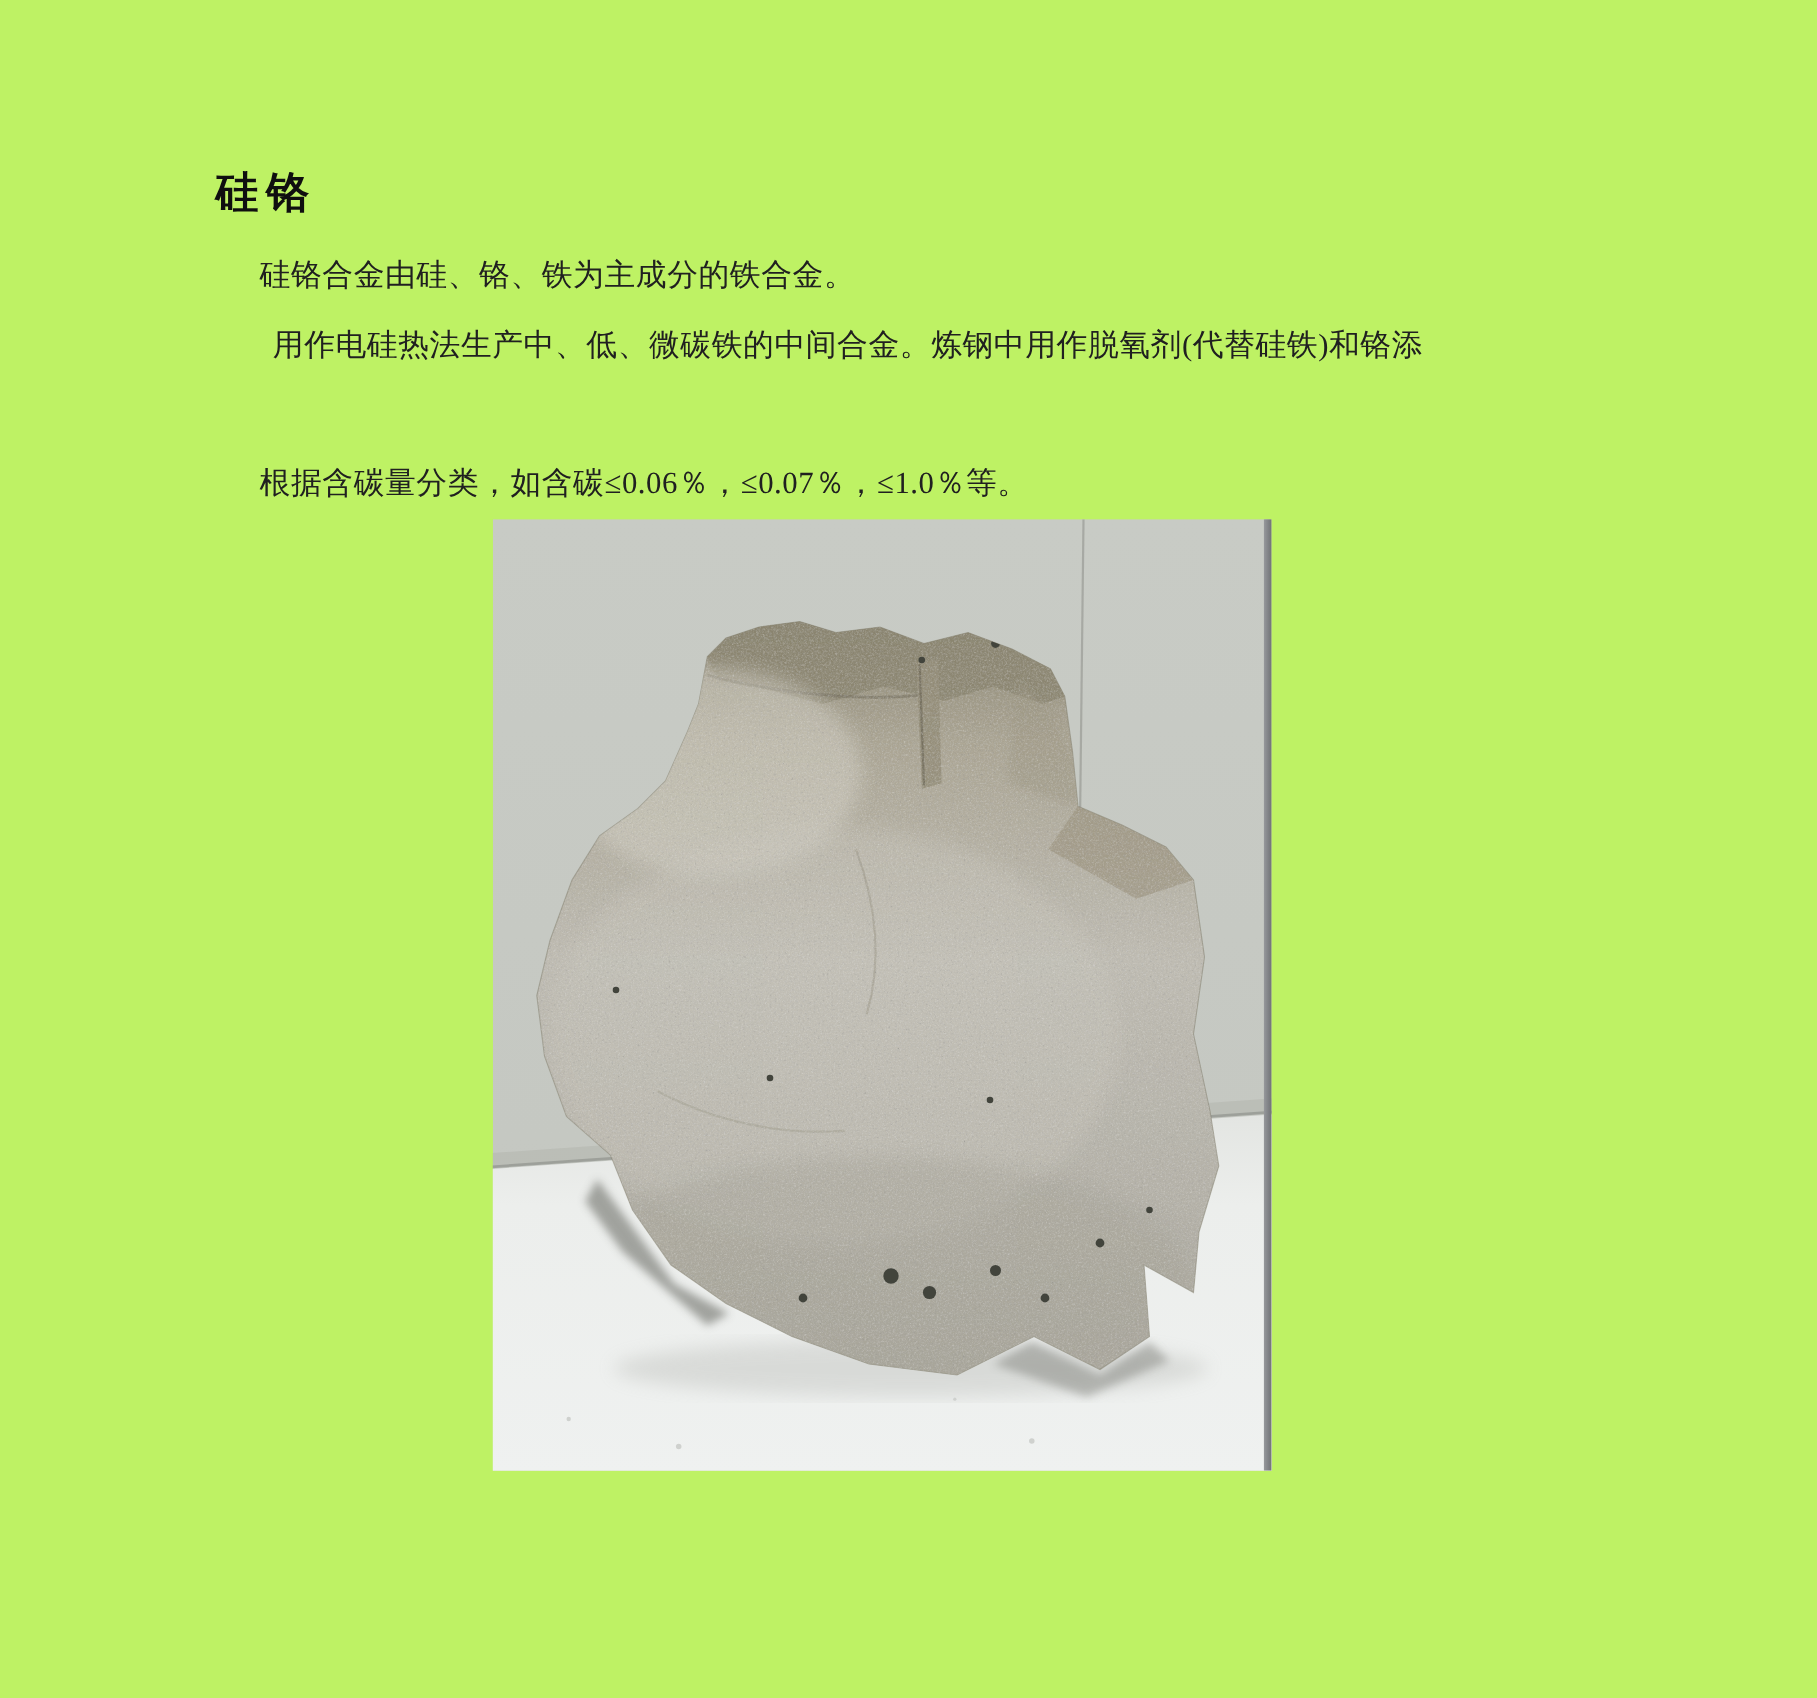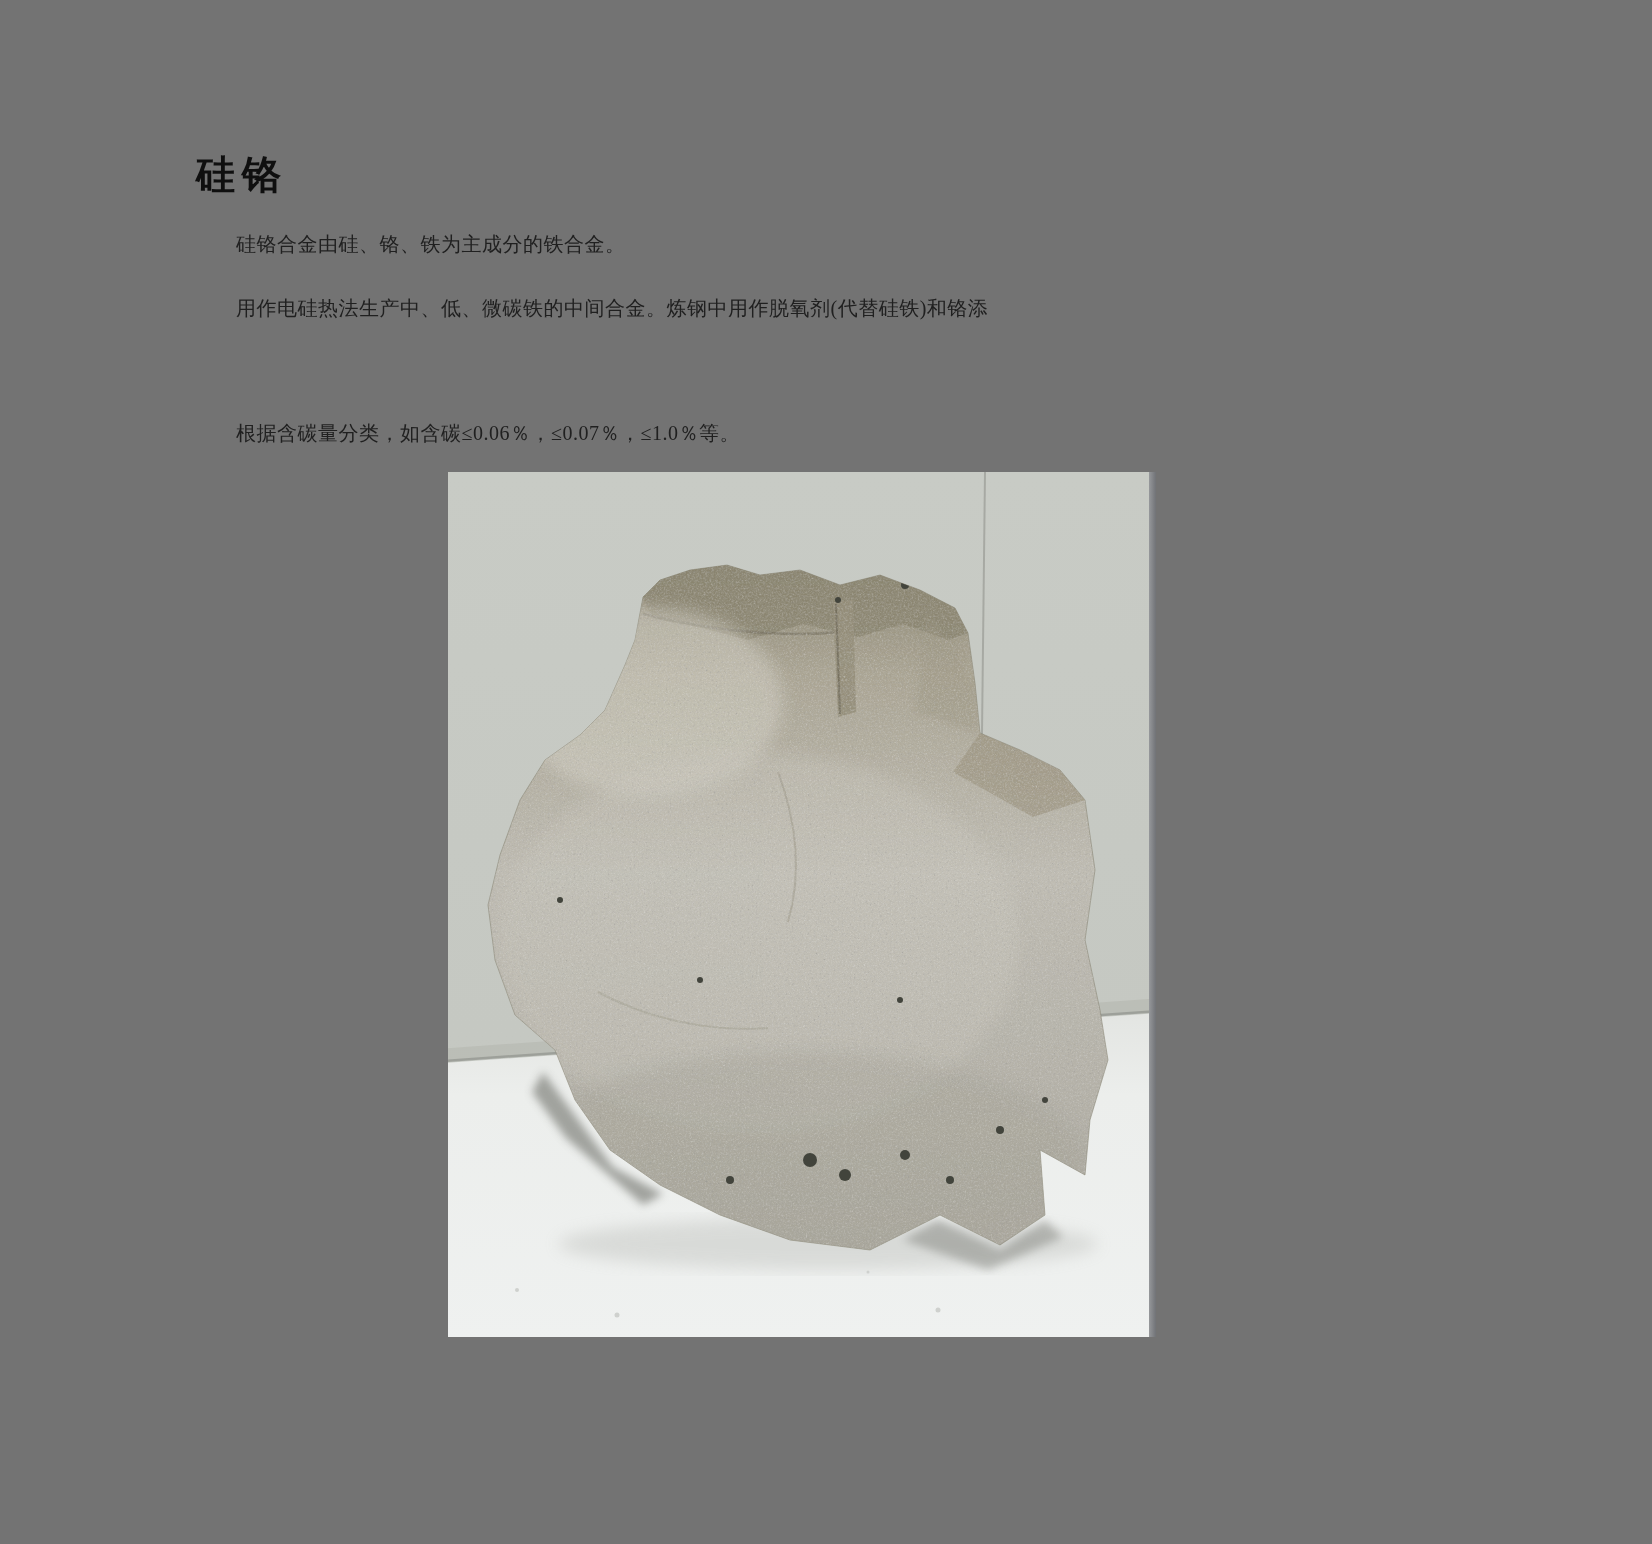--- a/index.html
+++ b/index.html
@@ -1,34 +1,34 @@
 <!DOCTYPE html>
 <html><head>
 <meta charset="utf-8">
 <style>
   html,body{margin:0;padding:0;background:#ffffff;}
   .page{
     position:relative;
     width:1652px;height:1544px;
-    background:#737373;
+    background:#bef264;
     overflow:hidden;
     font-family:"Liberation Serif","DejaVu Serif",serif;
   }
   .doc-title{
     position:absolute;left:196px;top:148px;margin:0;
     font-size:39px;font-weight:bold;color:#0f0f0f;
     letter-spacing:7px;white-space:nowrap;
   }
   .line{
     position:absolute;margin:0;
-    font-size:20px;color:#202020;
+    font-size:28px;color:#202020;
     letter-spacing:0.5px;white-space:nowrap;
   }
   .l1{left:236px;top:231px;}
-  .l2{left:236px;top:295px;}
+  .l2{left:248px;top:295px;}
   .l3{left:161px;top:358px;}
   .l4{left:236px;top:420px;}
   .photo{
     position:absolute;left:448px;top:472px;margin:0;
     width:708px;height:865px;
   }
   .photo svg{display:block;width:708px;height:865px;}
 </style>
 </head>
 <body>

